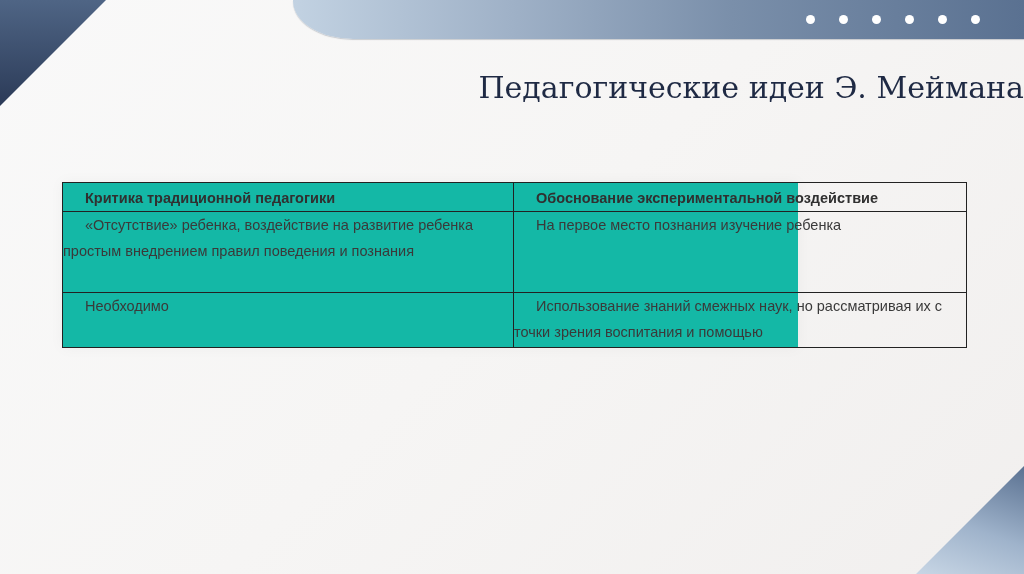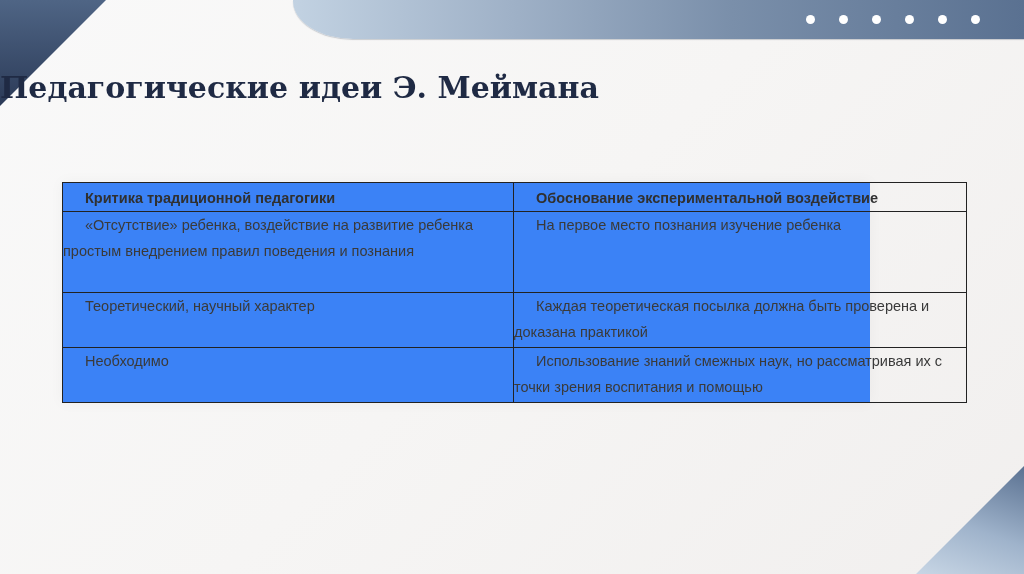--- a/index.html
+++ b/index.html
@@ -51,33 +51,33 @@
       position: absolute;
       right: 0; bottom: 0;
       width: 108px; height: 108px;
       background: linear-gradient(200deg, #5a7191 0%, #9fb3cb 55%, #c8d6e5 100%);
       clip-path: polygon(100% 0, 100% 100%, 0 100%);
     }
     .title {
       position: absolute;
       left: 0; right: 0;
       top: 70px;
-      text-align: left;
+      text-align: right;
       font-family: "DejaVu Serif", "Liberation Serif", serif;
-      font-weight: bold;
+      font-weight: normal;
       font-size: 30px;
       color: #1f2a44;
       letter-spacing: 0px;
       margin: 0;
     }
     .table-wrap {
       position: absolute;
       left: 62px; top: 182px;
-      width: 808px;
-      background: #3b82f6;
+      width: 736px;
+      background: #14b8a6;
       box-shadow: 0 0 14px rgba(0,0,0,0.04);
     }
     table.ideas {
       width: 100%;
       border-collapse: collapse;
       table-layout: fixed;
       color: #3a3a3a;
       font-size: 14.5px;
     }
     table.ideas th, table.ideas td {
@@ -138,23 +138,19 @@
       <tr>
         <th><span class="indent"></span><span>Критика традиционной педагогики</span></th>
         <th><span class="indent"></span><span>Обоснование экспериментальной воздействие</span></th>
       </tr>
     </thead>
     <tbody>
       <tr class="r2">
         <td><span class="indent"></span><span>«Отсутствие» ребенка, воздействие на развитие ребенка простым внедрением правил поведения и познания</span></td>
         <td><span class="indent"></span><span>На первое место познания изучение ребенка</span></td>
       </tr>
-      <tr class="r3">
-        <td><span class="indent"></span><span>Теоретический, научный характер</span></td>
-        <td><span class="indent"></span><span>Каждая теоретическая посылка должна быть проверена и доказана практикой</span></td>
-      </tr>
       <tr class="r4">
         <td><span class="indent"></span><span>Необходимо</span></td>
         <td><span class="indent"></span><span>Использование знаний смежных наук, но рассматривая их с точки зрения воспитания и помощью</span></td>
       </tr>
     </tbody>
   </table>
 </div>
 
 </body></html>

